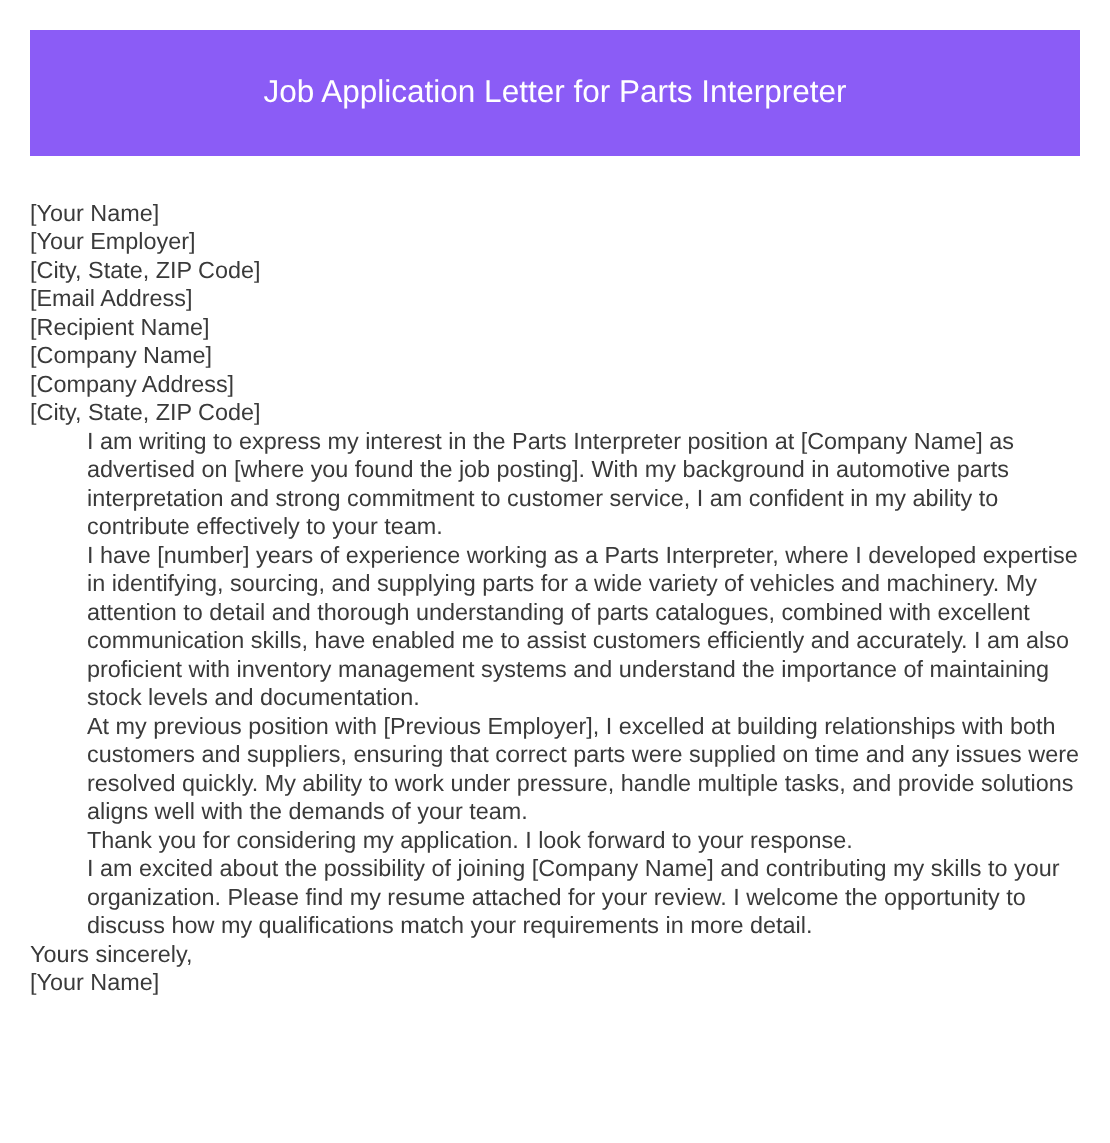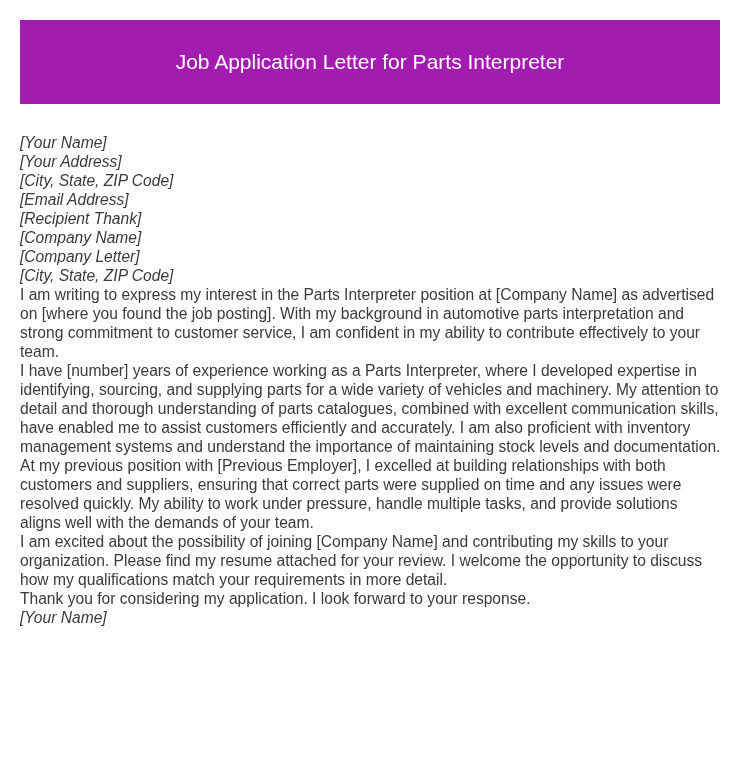--- a/index.html
+++ b/index.html
@@ -1,46 +1,47 @@
 <!DOCTYPE html>
 <html><head>
 <meta charset="utf-8">
 <style>
   html, body { margin: 0; padding: 0; background: #ffffff; }
   body { width: 740px; height: 762px; overflow: hidden; position: relative; }
   .header {
     position: absolute; left: 20px; top: 20px; width: 700px; height: 84px;
-    background: #a21caf; color: #ffffff;
+    background: #8b5cf6; color: #ffffff;
     display: flex; align-items: center; justify-content: center;
     font-family: "Liberation Sans", sans-serif; font-size: 21px;
     letter-spacing: 0;
   }
   .content {
     position: absolute; left: 20px; top: 133px; width: 702px;
     font-family: "Liberation Sans", sans-serif; font-size: 15.6px;
     line-height: 19px; color: #3a3a3a;
   }
-  .line { display: block; white-space: nowrap; font-style: italic; }
-  .para { display: block; }
+  .line { display: block; white-space: nowrap; }
+  .para { display: block; margin-left: 38px; }
 </style>
 </head>
 <body>
 
 <div class="header">
   <span>Job Application Letter for Parts Interpreter</span>
 </div>
 
 <div class="content">
   <span class="line">[Your Name]</span>
-  <span class="line">[Your Address]</span>
+  <span class="line">[Your Employer]</span>
   <span class="line">[City, State, ZIP Code]</span>
   <span class="line">[Email Address]</span>
-  <span class="line">[Recipient Thank]</span>
+  <span class="line">[Recipient Name]</span>
   <span class="line">[Company Name]</span>
-  <span class="line">[Company Letter]</span>
+  <span class="line">[Company Address]</span>
   <span class="line">[City, State, ZIP Code]</span>
   <span class="para">I am writing to express my interest in the Parts Interpreter position at [Company Name] as advertised on [where you found the job posting]. With my background in automotive parts interpretation and strong commitment to customer service, I am confident in my ability to contribute effectively to your team.</span>
   <span class="para">I have [number] years of experience working as a Parts Interpreter, where I developed expertise in identifying, sourcing, and supplying parts for a wide variety of vehicles and machinery. My attention to detail and thorough understanding of parts catalogues, combined with excellent communication skills, have enabled me to assist customers efficiently and accurately. I am also proficient with inventory management systems and understand the importance of maintaining stock levels and documentation.</span>
   <span class="para">At my previous position with [Previous Employer], I excelled at building relationships with both customers and suppliers, ensuring that correct parts were supplied on time and any issues were resolved quickly. My ability to work under pressure, handle multiple tasks, and provide solutions aligns well with the demands of your team.</span>
+  <span class="para">Thank you for considering my application. I look forward to your response.</span>
   <span class="para">I am excited about the possibility of joining [Company Name] and contributing my skills to your organization. Please find my resume attached for your review. I welcome the opportunity to discuss how my qualifications match your requirements in more detail.</span>
-  <span class="para">Thank you for considering my application. I look forward to your response.</span>
+  <span class="line">Yours sincerely,</span>
   <span class="line">[Your Name]</span>
 </div>
 
 </body></html>

